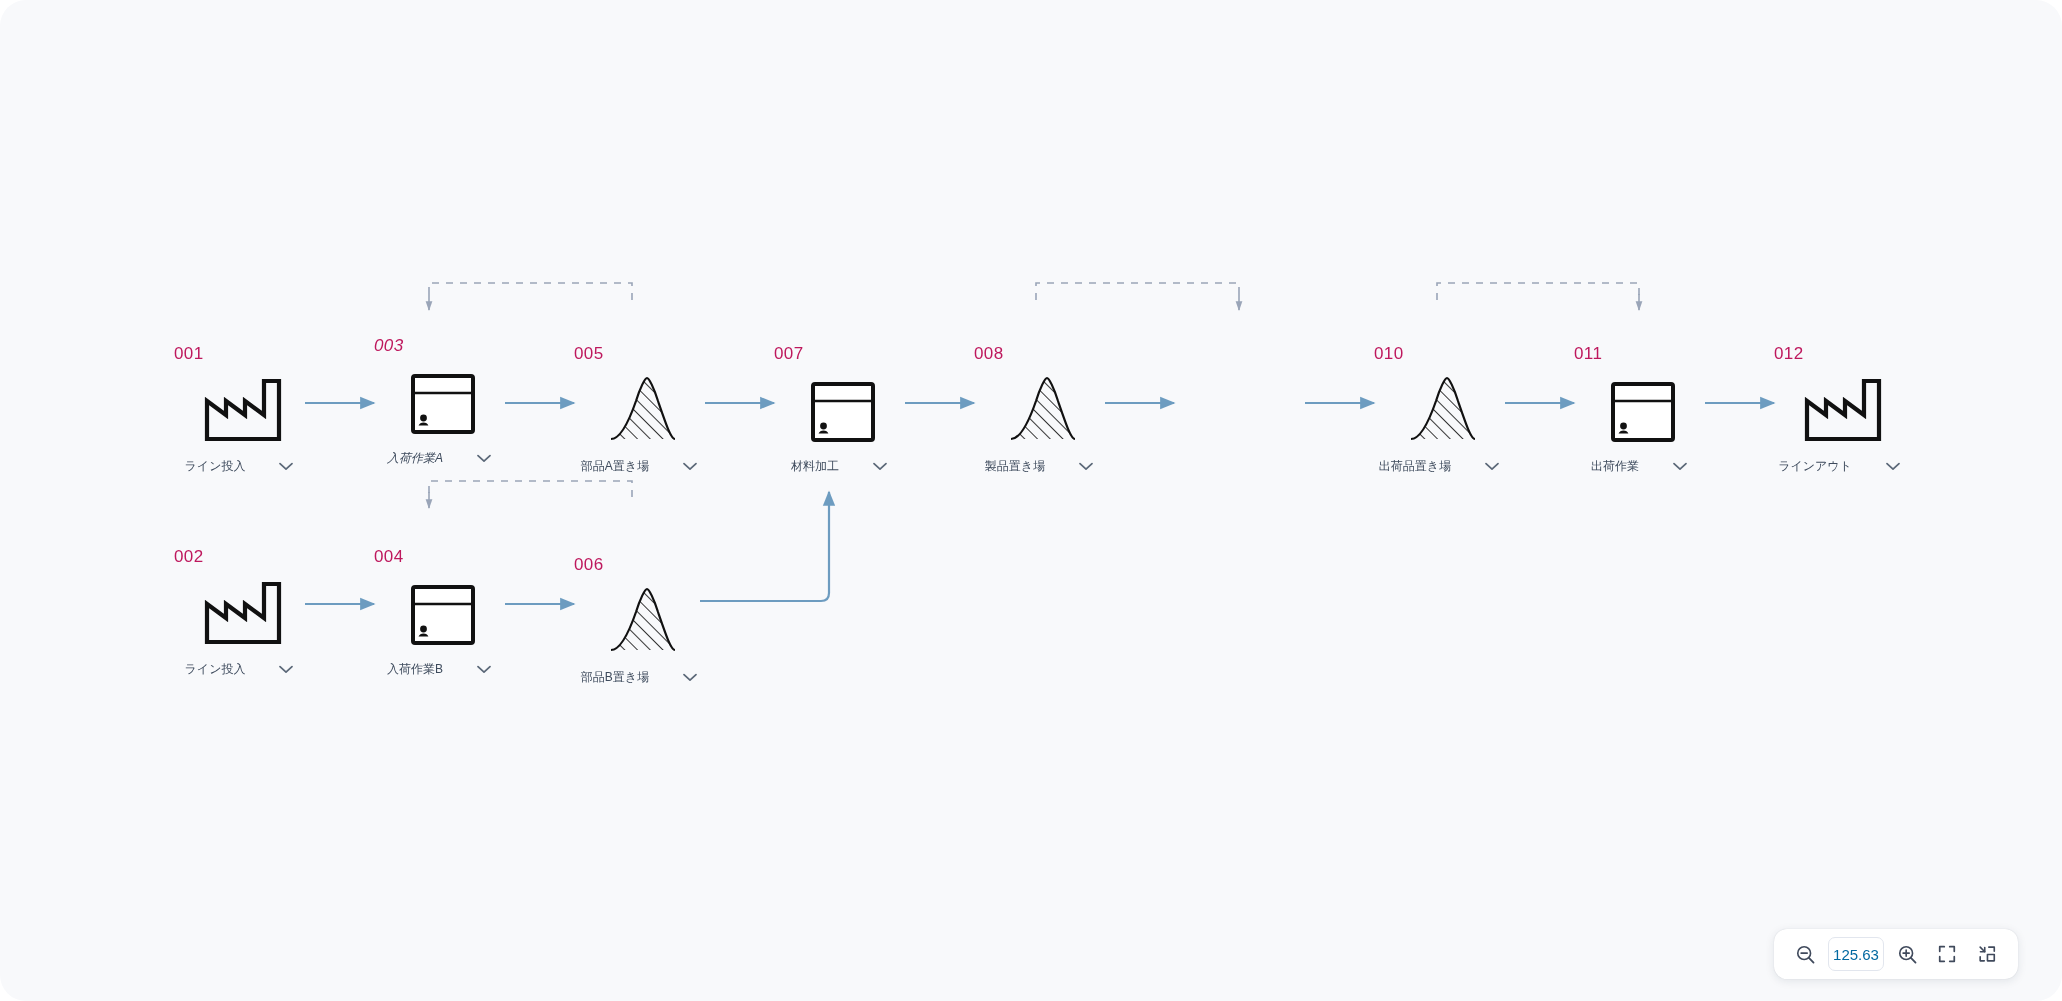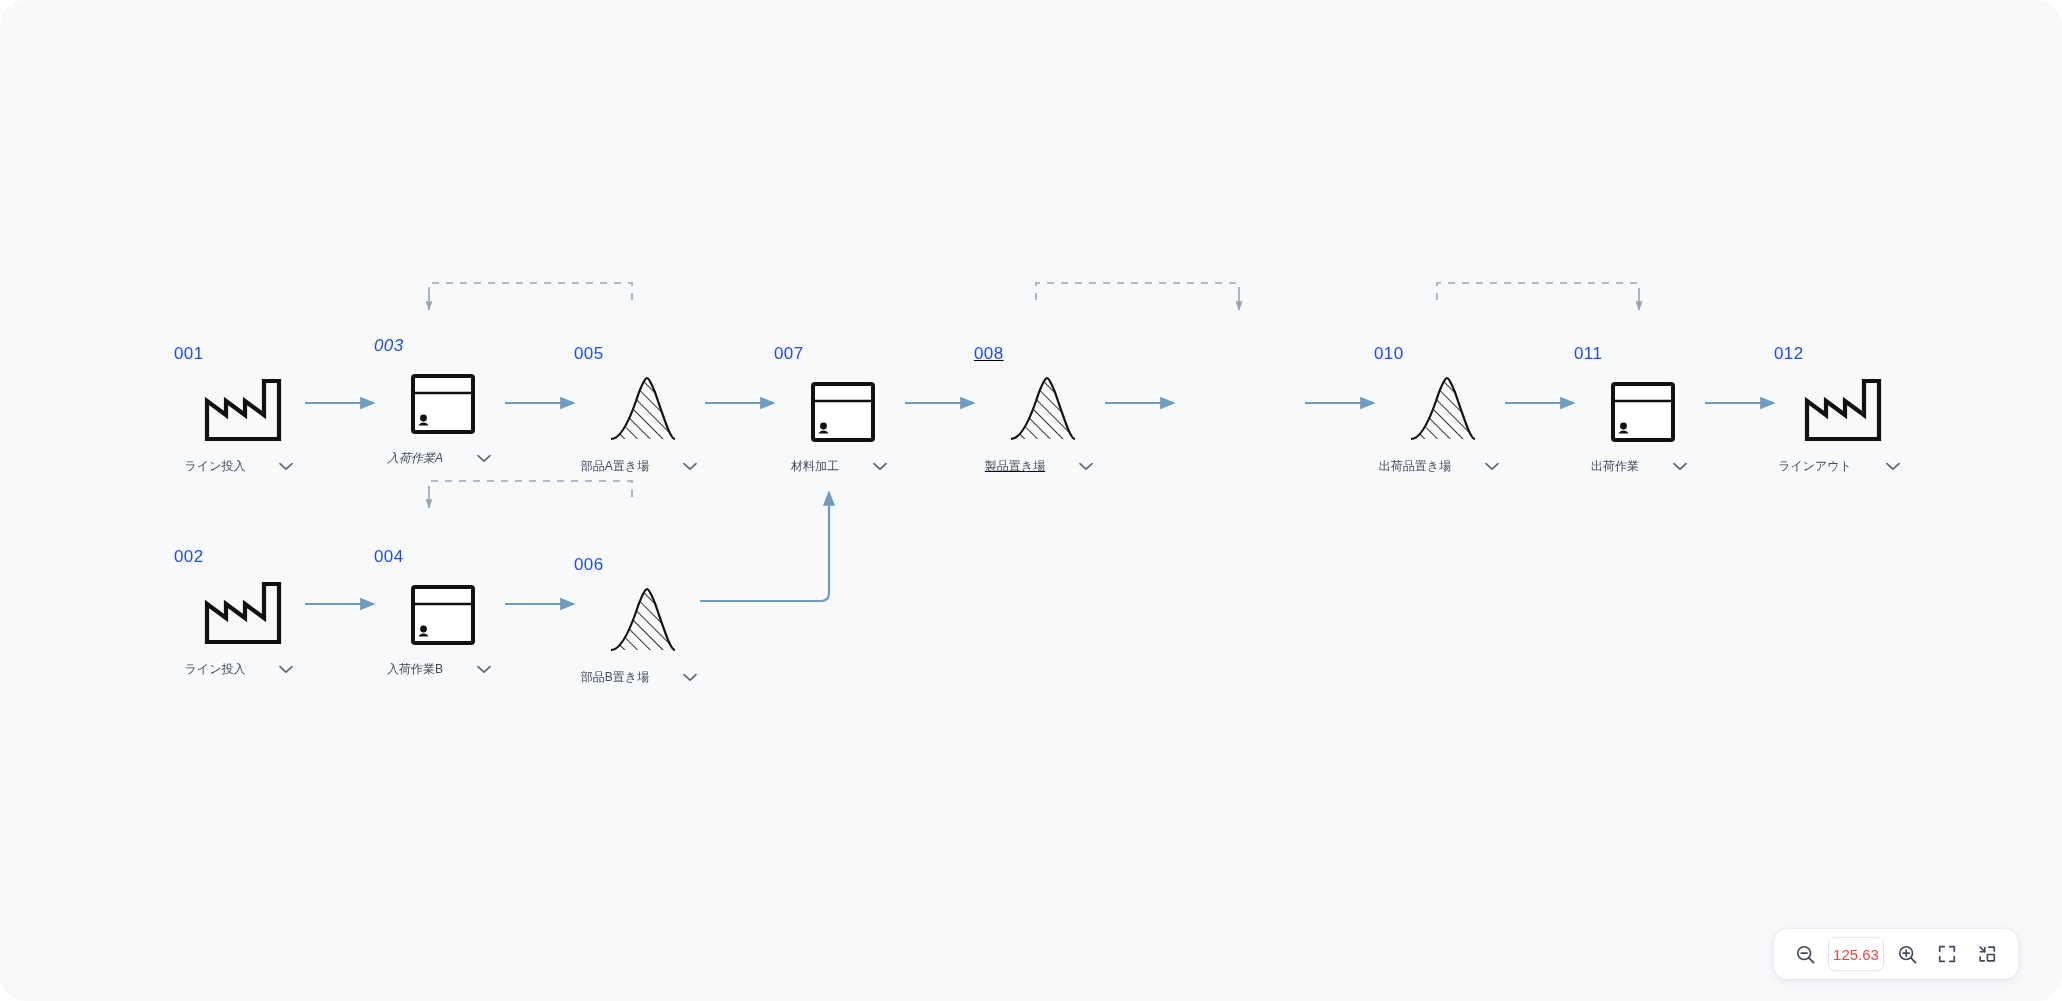--- a/index.html
+++ b/index.html
@@ -35,21 +35,21 @@
     width: 150px;
     display: flex;
     flex-direction: column;
     align-items: center;
   }
 
   .node-id {
     align-self: flex-start;
     margin-left: 6px;
     font-size: 17px;
-    color: #1d4ed8;
+    color: #be185d;
     letter-spacing: .4px;
     line-height: 1;
     margin-bottom: 9px;
   }
 
   .node-glyph {
     width: 86px;
     height: 72px;
     display: flex;
     align-items: flex-end;
@@ -109,21 +109,21 @@
   }
 
   #zoom-value {
     width: 56px;
     height: 24px;
     border: 1px solid #e2e6ee;
     border-radius: 7px;
     background: #fff;
     font-family: "Liberation Sans", "DejaVu Sans", sans-serif;
     font-size: 15px;
-    color: #ef4444;
+    color: #0369a1;
     text-align: center;
     padding: 16px 2px;
     overflow: hidden;
   }
 </style>
 </head>
 <body>
 
 <div id="canvas">
 
@@ -256,21 +256,21 @@
     <div class="node-label-row">
       <span class="node-label">材料加工</span>
       <span class="node-caret">
         <svg width="14" height="9" viewBox="0 0 14 9">
             <path d="M1,1.6 L7,7.2 L13,1.6" fill="none" stroke="#5b6878" stroke-width="1.7" stroke-linecap="round" stroke-linejoin="round"></path>
           </svg>
       </span>
     </div>
   </div>
 
-  <div class="node" style="left:968px; top:345px;text-decoration:underline;">
+  <div class="node" style="left:968px; top:345px;">
     <div class="node-id">008</div>
     <div class="node-glyph">
       <svg width="72" height="72" viewBox="0 0 72 72">
         <g clip-path="url(#clip-a)">
             <rect x="0" y="0" width="72" height="72" fill="url(#hatch-a)"></rect>
           </g>
         <path d="M4,68 C12,68 20,56 29,30 C33,17 38,7 40,7 C42,7 47,17 51,30 C60,56 64,68 68,68" fill="none" stroke="#111" stroke-width="2.2" stroke-linejoin="round"></path>
       </svg>
     </div>
     <div class="node-label-row">

